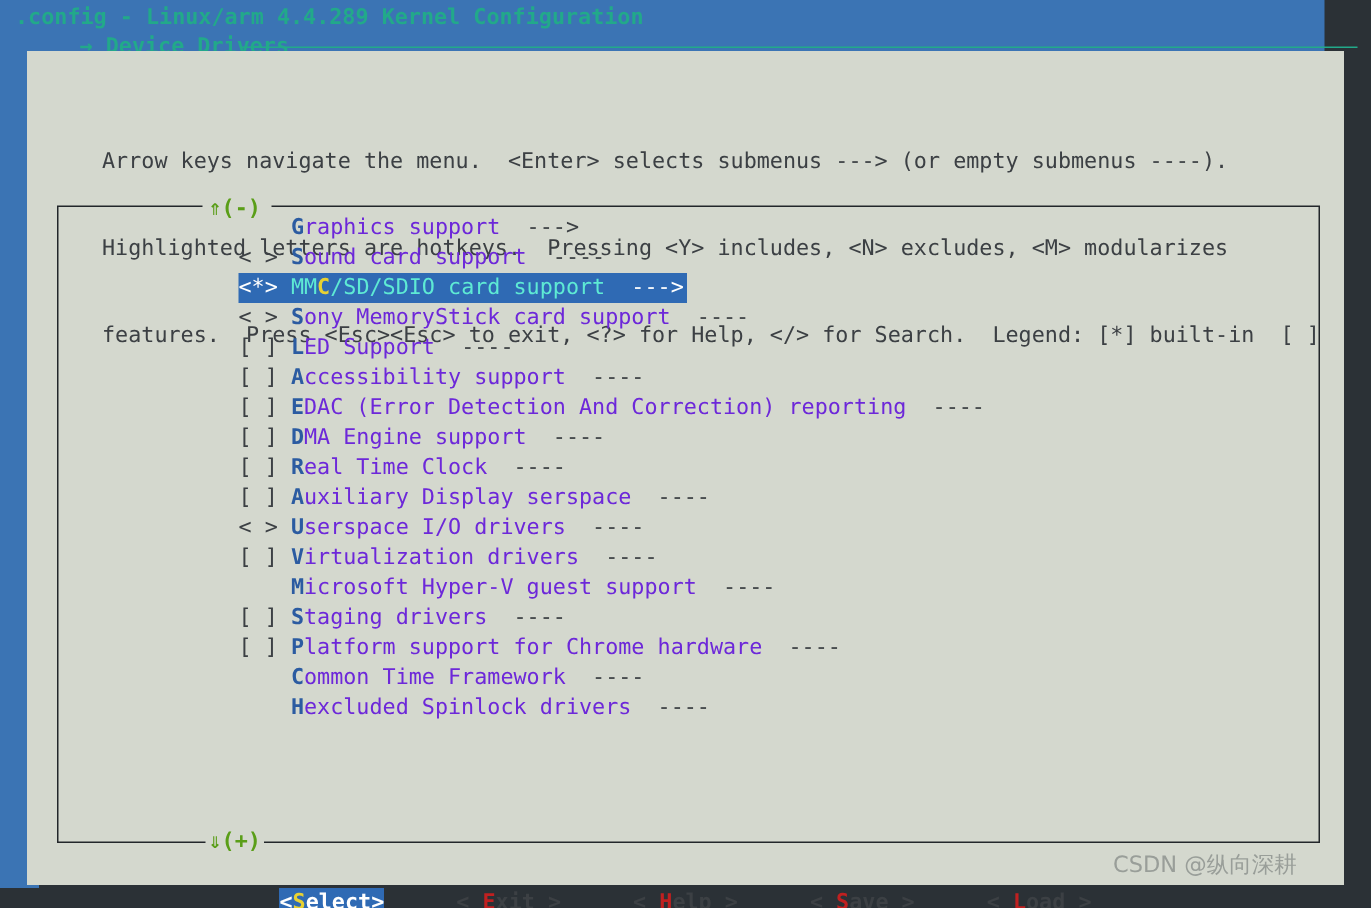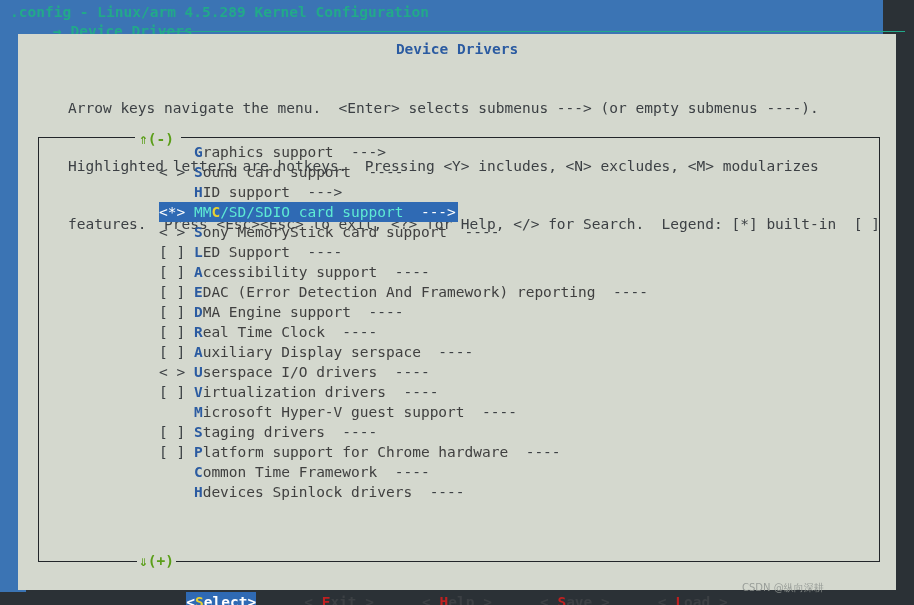--- a/index.html
+++ b/index.html
@@ -147,21 +147,21 @@
     width: 305px;
   }
   .row.sel {
     background: #2f6ab4;
     color: #ffffff;
   }
   .row .prefix { color: #3c4044; }
   .row.sel .prefix { color: #ffffff; }
   .row .hot { color: #2b5ba1; font-weight: bold; }
   .row.sel .hot { color: #e8d132; font-weight: bold; }
-  .row .label { color: #404040; }
+  .row .label { color: #6d28d9; }
   .row.sel .label { color: #5eead4; }
   .row .arrow { color: #3c4044; }
   .row.sel .arrow { color: #ffffff; }
   #buttons {
     position: absolute;
     left: 0;
     top: 558px;
     width: 878px;
     text-align: center;
     white-space: pre;
@@ -178,77 +178,75 @@
     background: #2f6ab4;
     color: #ffffff;
     margin: 0 24px;
   }
   .btn.sel .bhot { color: #e8d132; }
 
   
   #watermark {
     position: absolute;
     left: 742px;
-    top: 578px;
+    top: 566px;
     color: #8f9490;
-    font-size: 10px;
+    font-size: 15px;
     font-family: "DejaVu Sans", "Liberation Sans", sans-serif;
     white-space: pre;
     opacity: .85;
   }
 </style>
 </head>
 <body>
 
 <div id="screen">
 
   <div id="blue-backdrop"></div>
 
-  <div class="banner-line" id="banner-title">.config - Linux/arm 4.5.289 Kernel Configuration</div>
+  <div class="banner-line" id="banner-title">.config - Linux/arm 4.4.289 Kernel Configuration</div>
   <div class="banner-line" id="banner-path">→ Device Drivers</div>
   <div id="banner-rule"></div>
 
   <div id="dialog-shadow"></div>
   <div id="dialog-shadow-b"></div>
 
   <div id="dialog">
 
-    <div id="dialog-title">Device Drivers</div>
 
     <div id="help">
       <div>Arrow keys navigate the menu.  &lt;Enter&gt; selects submenus ---&gt; (or empty submenus ----).</div>
       <div>Highlighted letters are hotkeys.  Pressing &lt;Y&gt; includes, &lt;N&gt; excludes, &lt;M&gt; modularizes</div>
       <div>features.  Press &lt;Esc&gt;&lt;Esc&gt; to exit, &lt;?&gt; for Help, &lt;/&gt; for Search.  Legend: [*] built-in  [ ]</div>
     </div>
 
     <div id="menu-frame"></div>
     <div id="frame-gap"></div>
 
     <div class="scroll-ind" id="scroll-up">⇑(-)</div>
     <div class="scroll-ind" id="scroll-down">⇓(+)</div>
 
     <div id="menu-list">
         <div class="row"><span class="prefix">    </span><span class="hot">G</span><span class="label">raphics support</span><span class="arrow">  ---&gt;</span></div>
         <div class="row"><span class="prefix">&lt; &gt; </span><span class="hot">S</span><span class="label">ound card support</span><span class="arrow">  ----</span></div>
-        <div class="row"><span class="prefix">    </span><span class="hot">H</span><span class="label">ID support</span><span class="arrow">  ---&gt;</span></div>
         <div class="row sel" style="width: fit-content; padding-right: 2px;"><span class="prefix">&lt;*&gt; </span><span class="label">MM</span><span class="hot">C</span><span class="label">/SD/SDIO card support</span><span class="arrow">  ---&gt;</span></div>
         <div class="row"><span class="prefix">&lt; &gt; </span><span class="hot">S</span><span class="label">ony MemoryStick card support</span><span class="arrow">  ----</span></div>
         <div class="row"><span class="prefix">[ ] </span><span class="hot">L</span><span class="label">ED Support</span><span class="arrow">  ----</span></div>
         <div class="row"><span class="prefix">[ ] </span><span class="hot">A</span><span class="label">ccessibility support</span><span class="arrow">  ----</span></div>
-        <div class="row"><span class="prefix">[ ] </span><span class="hot">E</span><span class="label">DAC (Error Detection And Framework) reporting</span><span class="arrow">  ----</span></div>
+        <div class="row"><span class="prefix">[ ] </span><span class="hot">E</span><span class="label">DAC (Error Detection And Correction) reporting</span><span class="arrow">  ----</span></div>
         <div class="row"><span class="prefix">[ ] </span><span class="hot">D</span><span class="label">MA Engine support</span><span class="arrow">  ----</span></div>
         <div class="row"><span class="prefix">[ ] </span><span class="hot">R</span><span class="label">eal Time Clock</span><span class="arrow">  ----</span></div>
         <div class="row"><span class="prefix">[ ] </span><span class="hot">A</span><span class="label">uxiliary Display serspace</span><span class="arrow">  ----</span></div>
         <div class="row"><span class="prefix">&lt; &gt; </span><span class="hot">U</span><span class="label">serspace I/O drivers</span><span class="arrow">  ----</span></div>
         <div class="row"><span class="prefix">[ ] </span><span class="hot">V</span><span class="label">irtualization drivers</span><span class="arrow">  ----</span></div>
         <div class="row"><span class="prefix">    </span><span class="hot">M</span><span class="label">icrosoft Hyper-V guest support</span><span class="arrow">  ----</span></div>
         <div class="row"><span class="prefix">[ ] </span><span class="hot">S</span><span class="label">taging drivers</span><span class="arrow">  ----</span></div>
         <div class="row"><span class="prefix">[ ] </span><span class="hot">P</span><span class="label">latform support for Chrome hardware</span><span class="arrow">  ----</span></div>
         <div class="row"><span class="prefix">    </span><span class="hot">C</span><span class="label">ommon Time Framework</span><span class="arrow">  ----</span></div>
-        <div class="row"><span class="prefix">    </span><span class="hot">H</span><span class="label">devices Spinlock drivers</span><span class="arrow">  ----</span></div>
+        <div class="row"><span class="prefix">    </span><span class="hot">H</span><span class="label">excluded Spinlock drivers</span><span class="arrow">  ----</span></div>
       </div>
 
     <div id="buttons"><span class="btn sel"><span>&lt;</span><span class="bhot">S</span><span>elect</span><span>&gt;</span></span><span class="btn"><span>&lt; </span><span class="bhot">E</span><span>xit</span><span> &gt;</span></span><span class="btn"><span>&lt; </span><span class="bhot">H</span><span>elp</span><span> &gt;</span></span><span class="btn"><span>&lt; </span><span class="bhot">S</span><span>ave</span><span> &gt;</span></span><span class="btn"><span>&lt; </span><span class="bhot">L</span><span>oad</span><span> &gt;</span></span></div>
 
   </div>
 
   <div id="watermark">CSDN @纵向深耕</div>
 
 </div>
 

